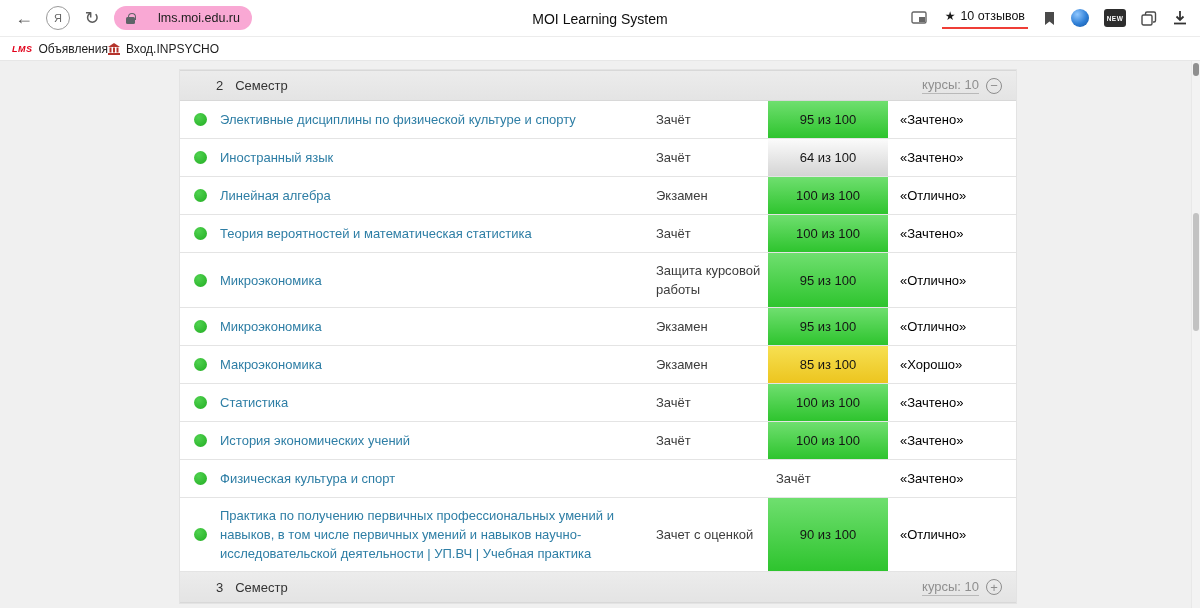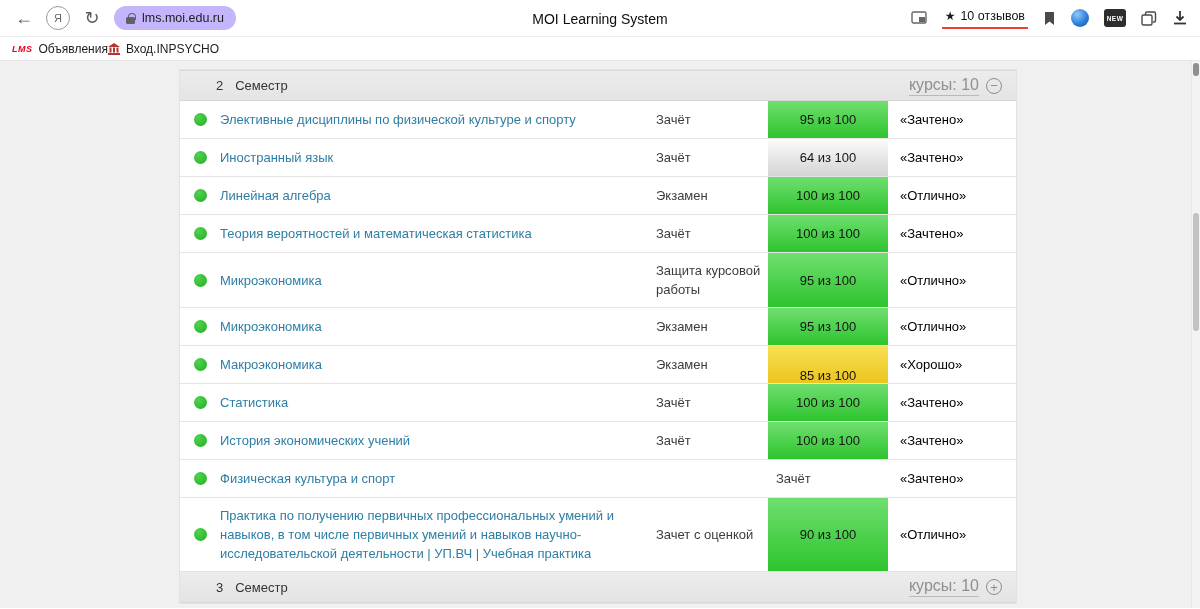--- a/index.html
+++ b/index.html
@@ -2,21 +2,21 @@
 <html><head>
 <meta charset="utf-8">
 <style>
   * { margin:0; padding:0; box-sizing:border-box; }
   html,body { width:1200px; height:609px; overflow:hidden; font-family:"Liberation Sans","DejaVu Sans",sans-serif; background:#fff; }
 
   
   .topbar { height:37px; background:#fff; border-bottom:1px solid #ececec; display:flex; align-items:center; padding-left:10px; position:relative; }
   .icon-btn { color:#5c5c5c; font-size:18px; width:28px; text-align:center; cursor:pointer; user-select:none; }
   .ya-circle { width:24px; height:24px; border:1.5px solid #9a9a9a; border-radius:50%; display:flex; align-items:center; justify-content:center; font-size:11px; color:#666; margin:0 8px; cursor:pointer; }
-  .addr { display:flex; align-items:center; gap:7px; background:#c4b5fd; border-radius:12px; height:24px; padding:0 12px; margin-left:8px; cursor:pointer; }
+  .addr { display:flex; align-items:center; gap:23px; background:#f9a8d4; border-radius:12px; height:24px; padding:0 12px; margin-left:8px; cursor:pointer; }
   .lock { position:relative; width:9px; height:7px; background:#5f6368; border-radius:1.5px; margin-top:4px; }
   .lock:before { content:""; position:absolute; left:1.5px; top:-4px; width:6px; height:6px; border:1.5px solid #5f6368; border-bottom:none; border-radius:4px 4px 0 0; }
   .addr-url { font-size:12.5px; color:#202020; }
   .title-center { position:absolute; left:0; right:0; top:0; height:37px; display:flex; align-items:center; justify-content:center; font-size:14px; color:#0d0d0d; pointer-events:none; }
   .top-right { margin-left:auto; display:flex; align-items:center; gap:15px; padding-right:12px; position:relative; z-index:2; background:#fff; height:100%; }
   .reviews { display:flex; align-items:center; gap:5px; border-bottom:2px solid #ef3e36; padding:2px 3px 4px; font-size:12.5px; color:#111; cursor:pointer; }
   .star { font-size:12px; color:#1a1a1a; }
   .globe { width:18px; height:18px; border-radius:50%; background:radial-gradient(circle at 35% 30%, #8fc7ff 0%, #2f7fd6 55%, #12529e 100%); cursor:pointer; }
   .new-badge { min-width:22px; height:18px; background:#2d2d2d; color:#fff; border-radius:3px; font-size:6.5px; font-weight:bold; display:flex; align-items:center; justify-content:center; letter-spacing:.5px; cursor:pointer; }
   svg.glyph { display:block; cursor:pointer; }
@@ -27,33 +27,33 @@
   .lms-logo { color:#e2001a; font-weight:bold; font-size:9px; font-style:italic; letter-spacing:.5px; }
 
   
   .page { position:relative; height:547px; background:#f0f0f0; overflow:hidden; }
   .lms-table { position:absolute; left:180px; top:9px; width:836px; background:#fff; box-shadow:0 0 0 1px #e3e3e3; }
 
   .sem-row { height:31px; background:linear-gradient(#ececec,#e4e4e4); border-bottom:1px solid #d8d8d8; display:flex; align-items:center; padding:0 14px 0 36px; font-size:13px; color:#333; }
   .sem-row.top { border-top:1px solid #d8d8d8; }
   .sem-num { margin-right:12px; }
   .sem-right { margin-left:auto; display:flex; align-items:center; gap:7px; }
-  .courses-link { color:#8f8f8f; font-size:16px; border-bottom:1px solid #b9b9b9; cursor:pointer; padding-bottom:1px; }
+  .courses-link { color:#8f8f8f; font-size:13px; border-bottom:1px solid #b9b9b9; cursor:pointer; padding-bottom:1px; }
   .circle-btn { width:16px; height:16px; border-radius:50%; border:1.6px solid #8d8d8d; color:#8d8d8d; display:flex; align-items:center; justify-content:center; font-size:13px; line-height:1; cursor:pointer; }
 
   .course-row { display:flex; border-bottom:1px solid #e4e4e4; background:#fff; min-height:38px; }
   .cell { display:flex; align-items:center; }
   .dot-col { width:40px; justify-content:center; }
   .dot { width:13px; height:13px; border-radius:50%; background:radial-gradient(circle at 35% 30%, #4fd24f, #23ad23); }
   .name-col { flex:1; padding:8px 16px 8px 0; }
   .course-link { color:#2e7ea5; font-size:13px; line-height:19px; text-decoration:none; cursor:pointer; }
   .type-col { width:112px; font-size:13px; color:#3c3c3c; line-height:19px; padding:8px 4px 8px 0; }
   .score-col { width:120px; justify-content:center; font-size:13px; color:#141414; background:linear-gradient(180deg,#6fdf6f,#2ec42e); }
   .score-col[data-color="gray"]   { background:linear-gradient(180deg,#fbfbfb,#d4d4d4); }
-  .score-col[data-color="yellow"] { background:linear-gradient(180deg,#f7e052,#ecc51f);align-items:flex-end; }
+  .score-col[data-color="yellow"] { background:linear-gradient(180deg,#f7e052,#ecc51f); }
   .grade-col { width:128px; padding:8px 0 8px 12px; font-size:13px; color:#000000; line-height:19px; }
 
   
   .scroll-track { position:absolute; right:0; top:0; width:9px; height:100%; background:#f3f3f3; border-left:1px solid #e8e8e8; }
   .scroll-top-mark { position:absolute; right:1px; top:2px; width:6px; height:13px; background:#8f8f8f; border-radius:3px; }
   .scroll-thumb { position:absolute; right:1px; top:152px; width:6px; height:118px; background:#c2c2c2; border-radius:3px; cursor:pointer; }
 </style>
 </head>
 <body>
 

